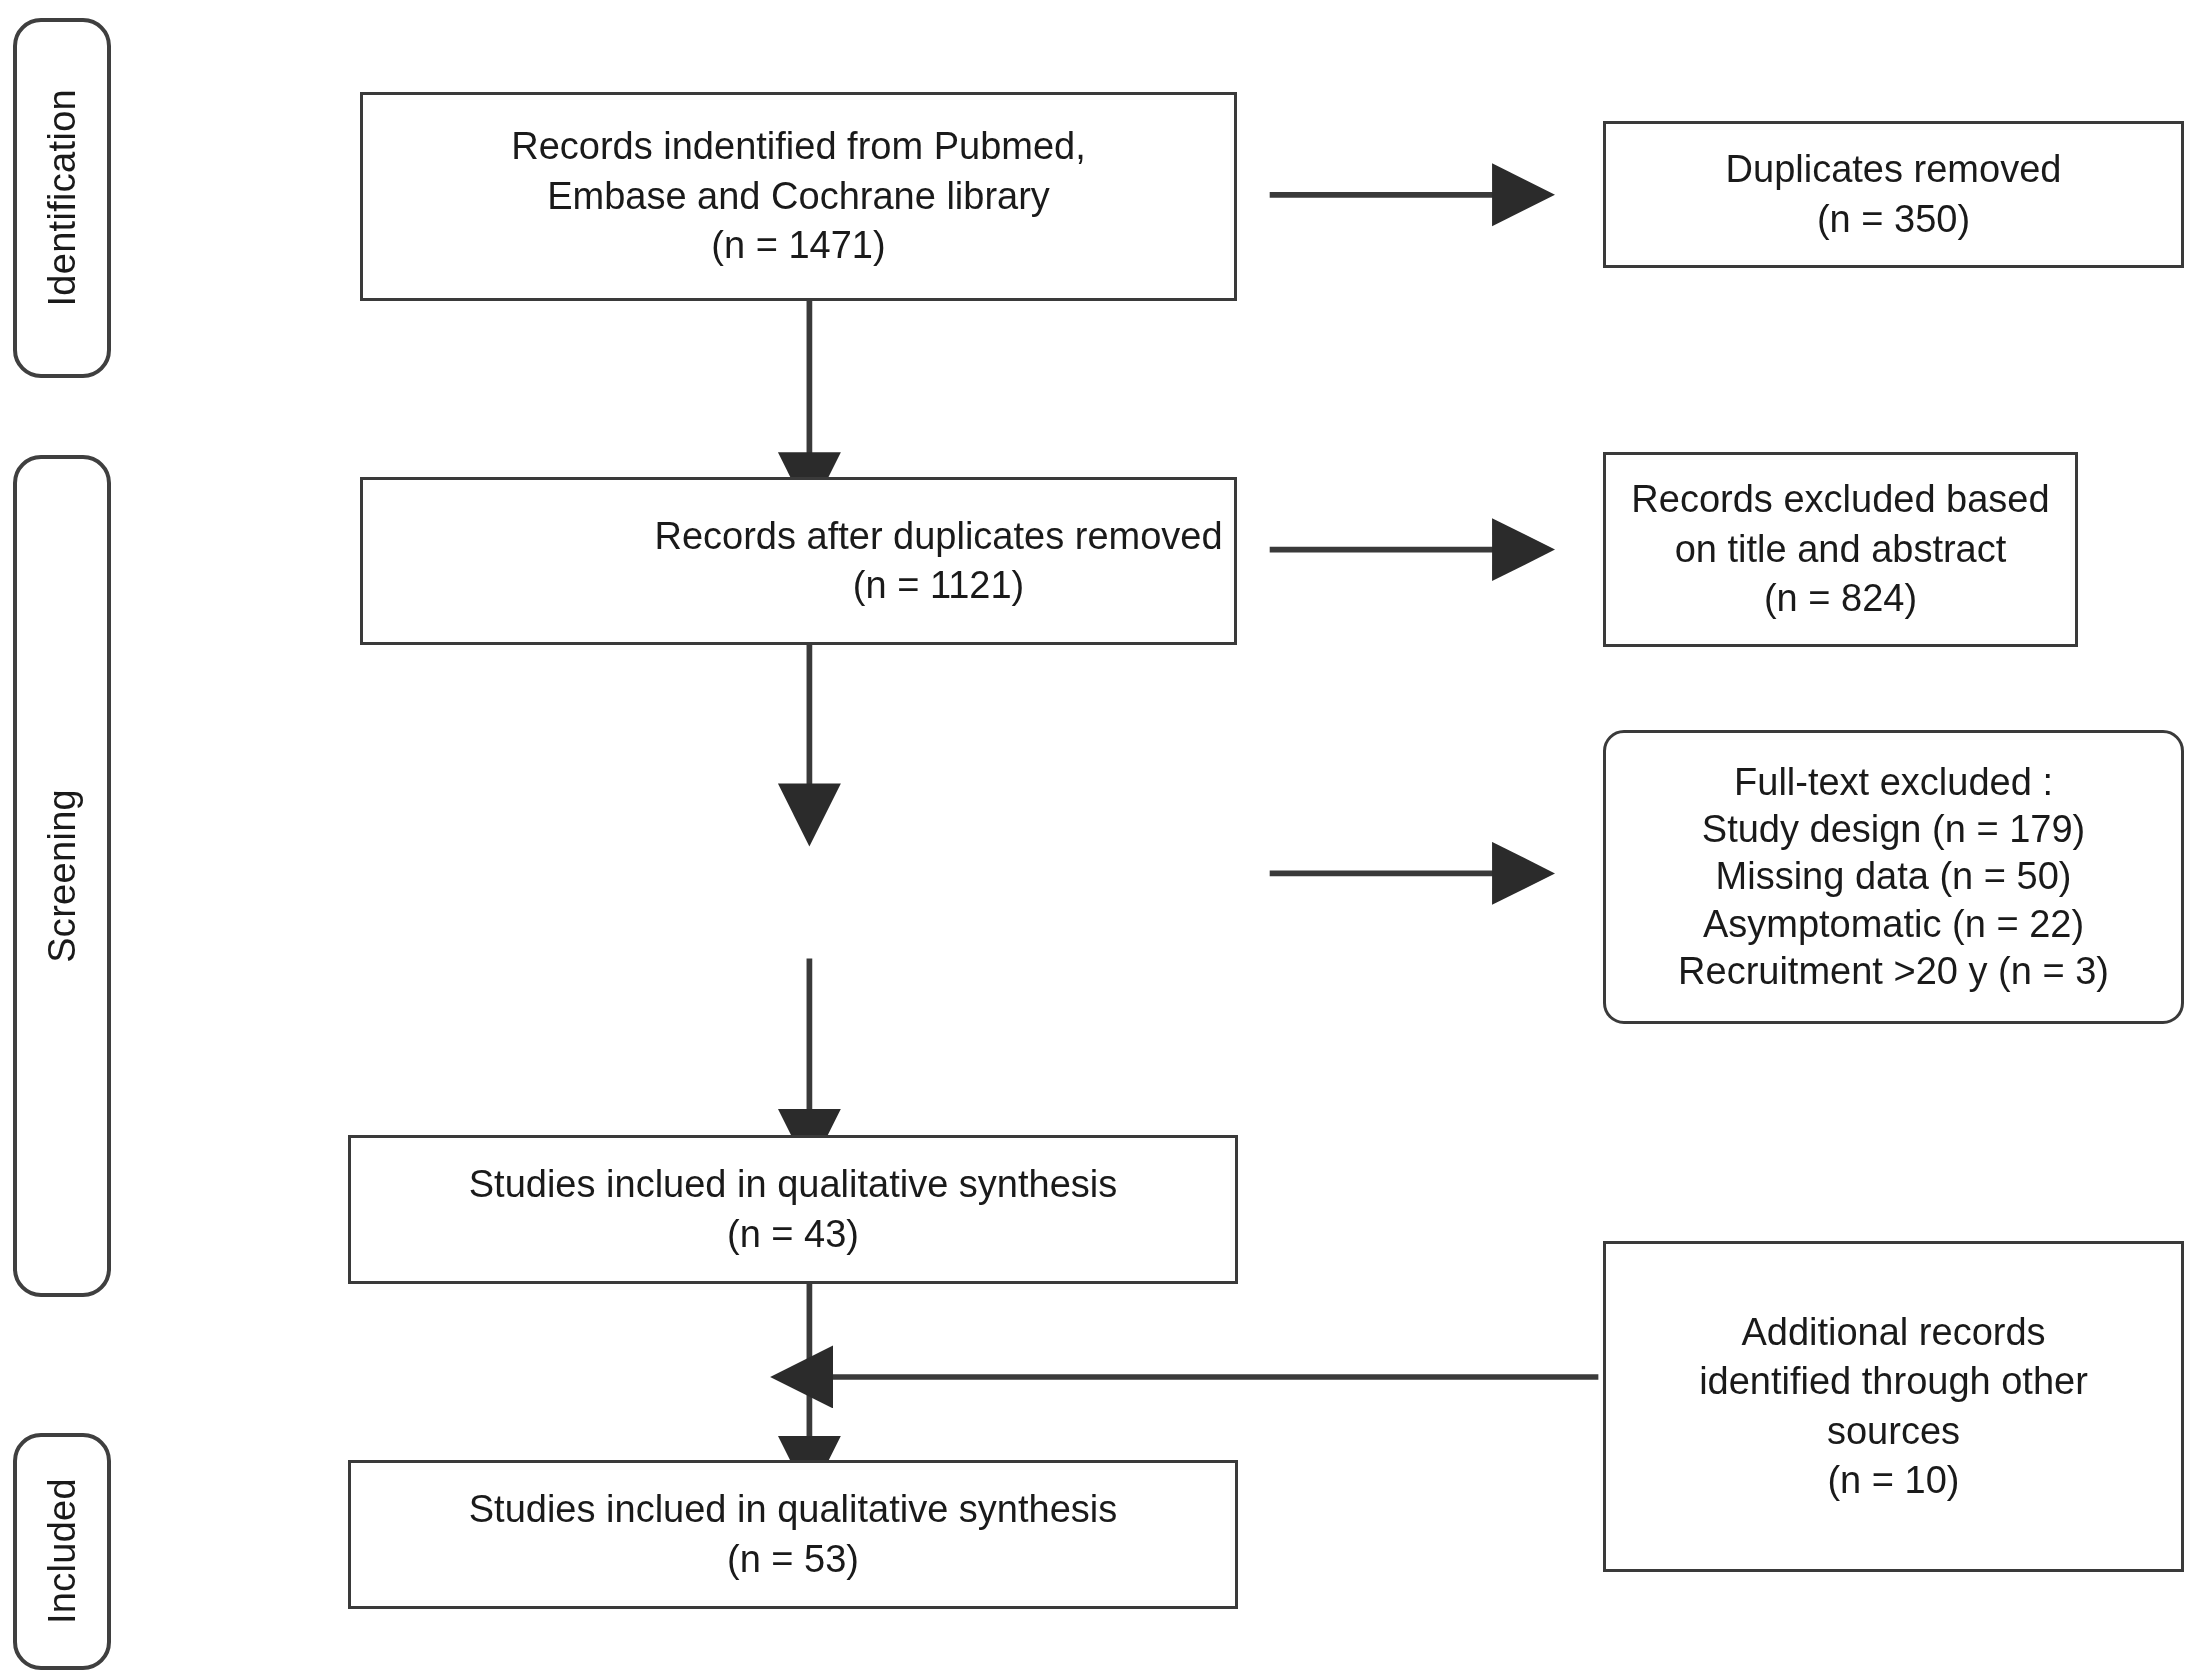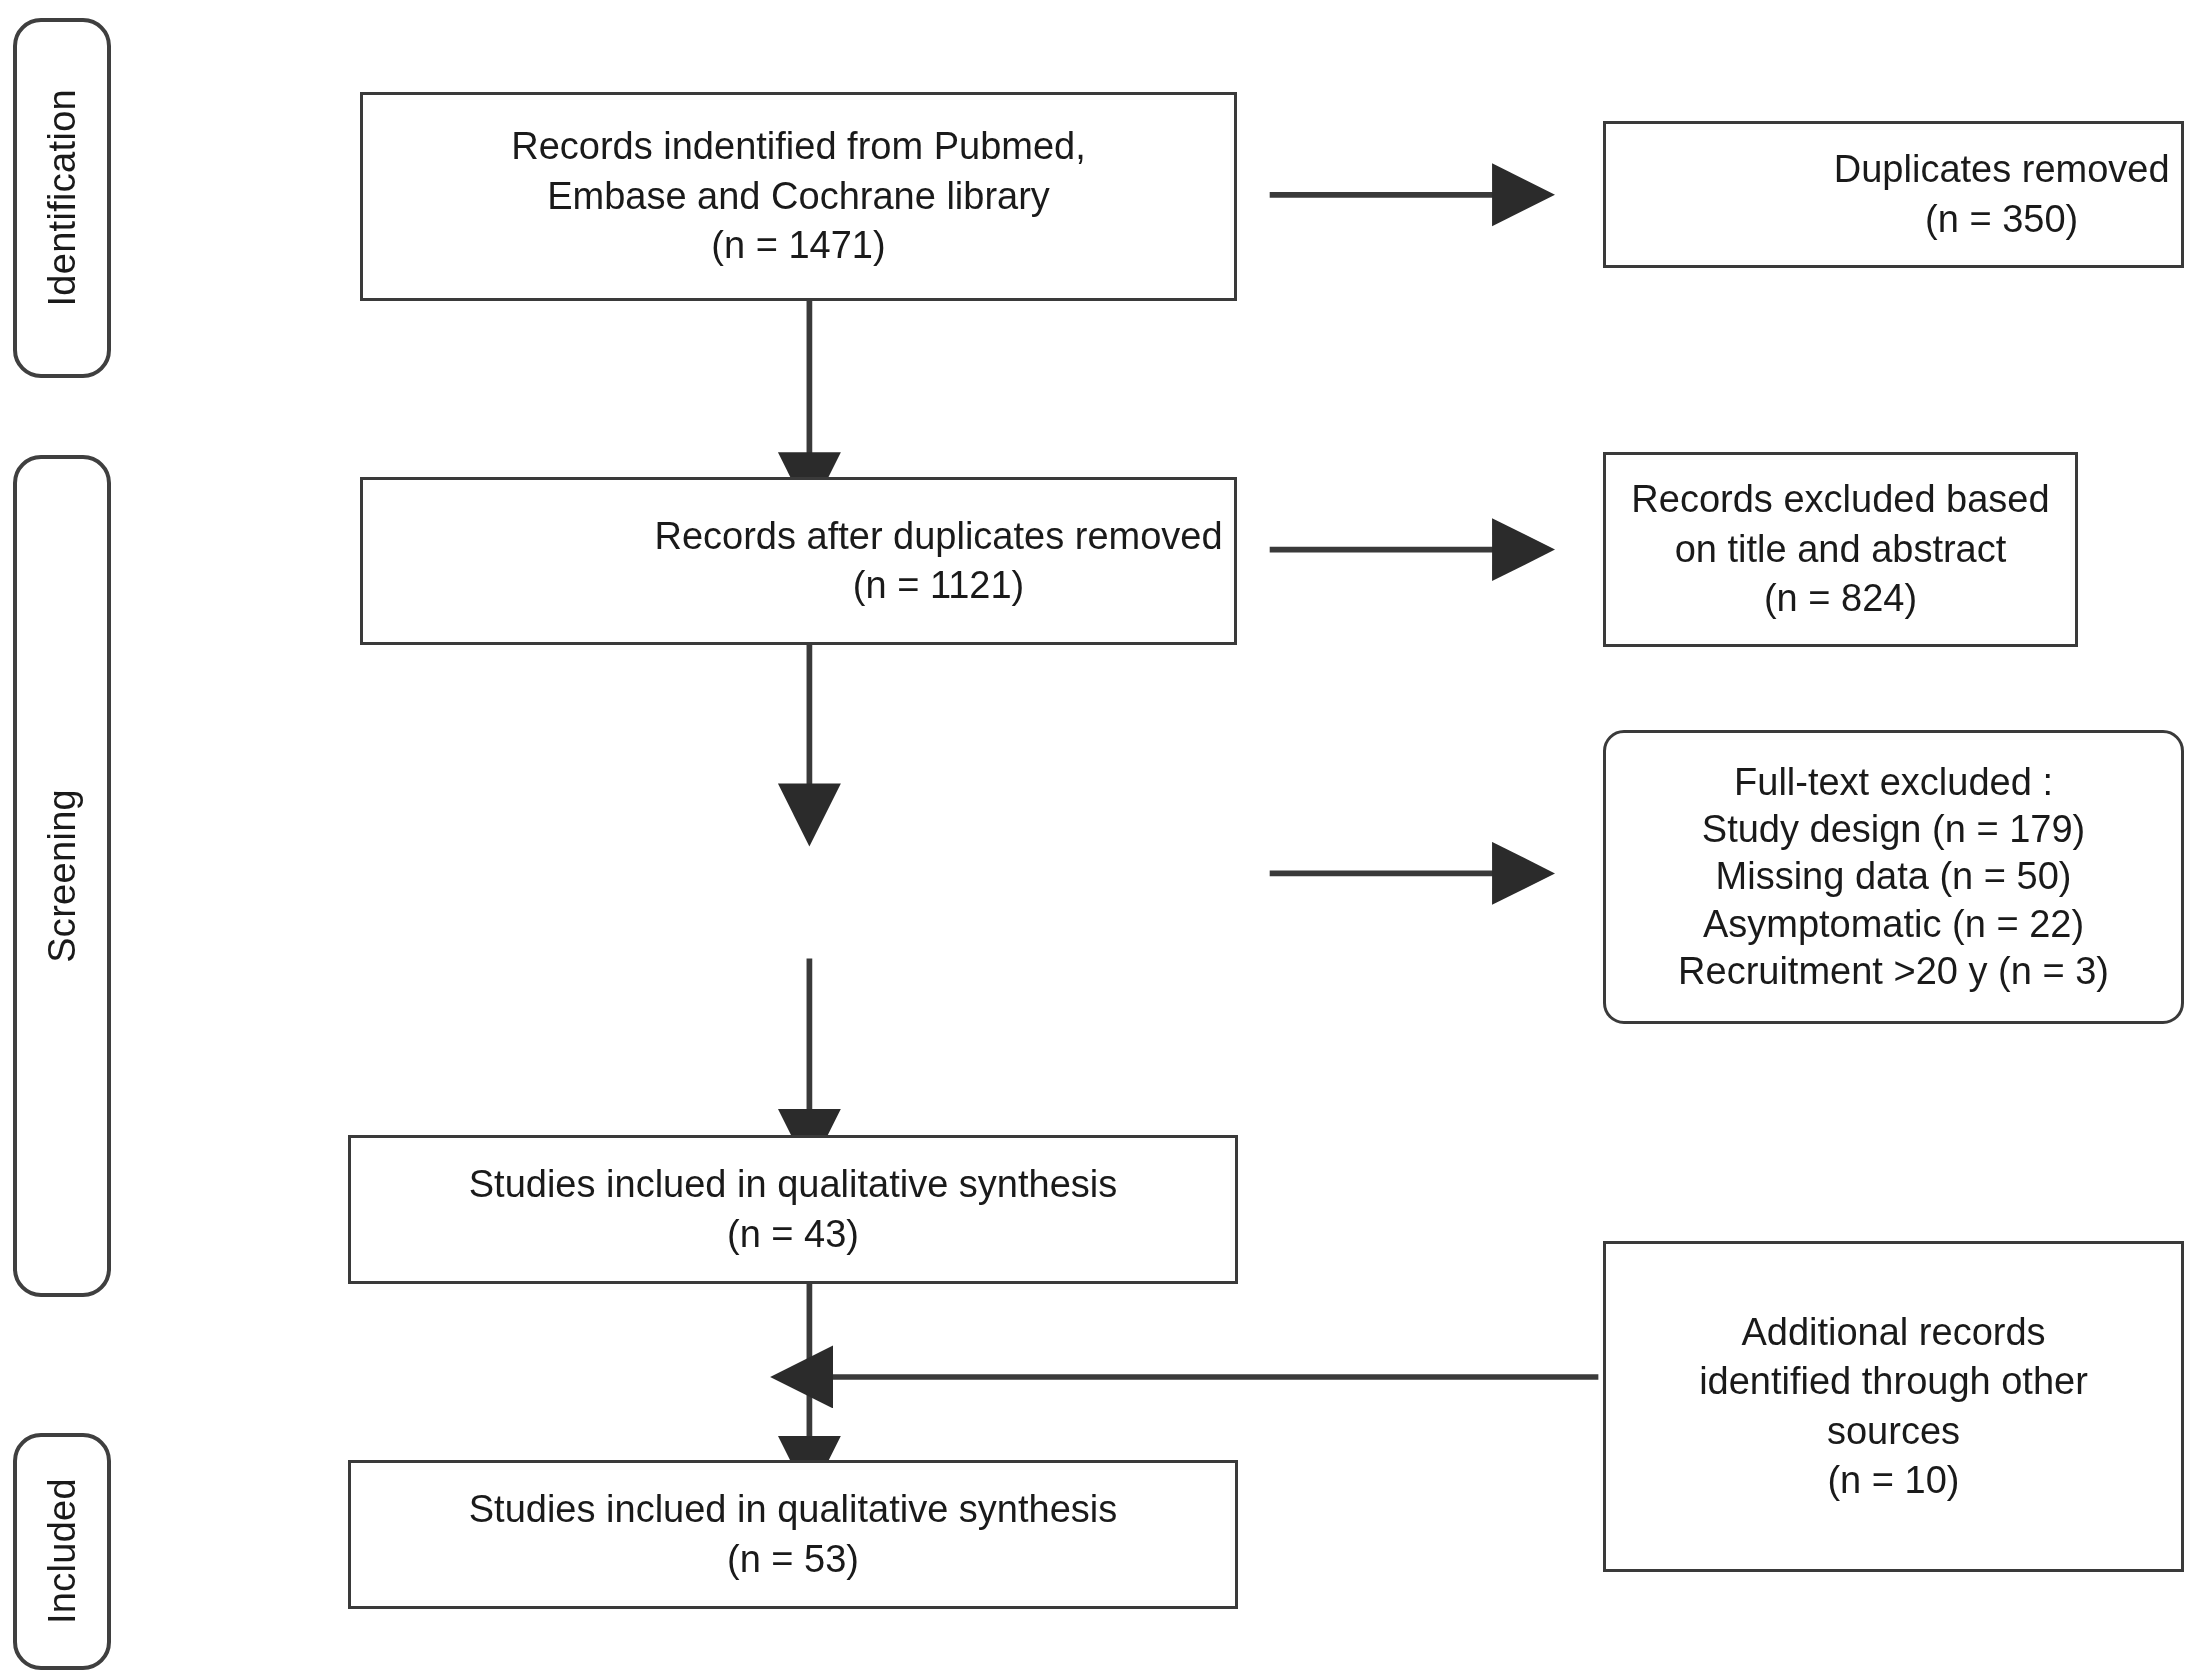--- a/index.html
+++ b/index.html
@@ -129,21 +129,21 @@
   <div class="flow-box" style="left:348px; top:1135px; width:890px; height:149px;">
     <span class="box-text">Studies inclued in qualitative synthesis
 (n = 43)</span>
   </div>
 
   <div class="flow-box" style="left:348px; top:1460px; width:890px; height:149px;">
     <span class="box-text">Studies inclued in qualitative synthesis
 (n = 53)</span>
   </div>
 
-  <div class="flow-box" style="left:1603px; top:121px; width:581px; height:147px;justify-content:flex-end;">
+  <div class="flow-box" style="left:1603px; top:121px; width:581px; height:147px;">
     <span class="box-text">Duplicates removed
 (n = 350)</span>
   </div>
 
   <div class="flow-box" style="left:1603px; top:452px; width:475px; height:195px;justify-content:center;">
     <span class="box-text">Records excluded based
 on title and abstract
 (n = 824)</span>
   </div>
 

